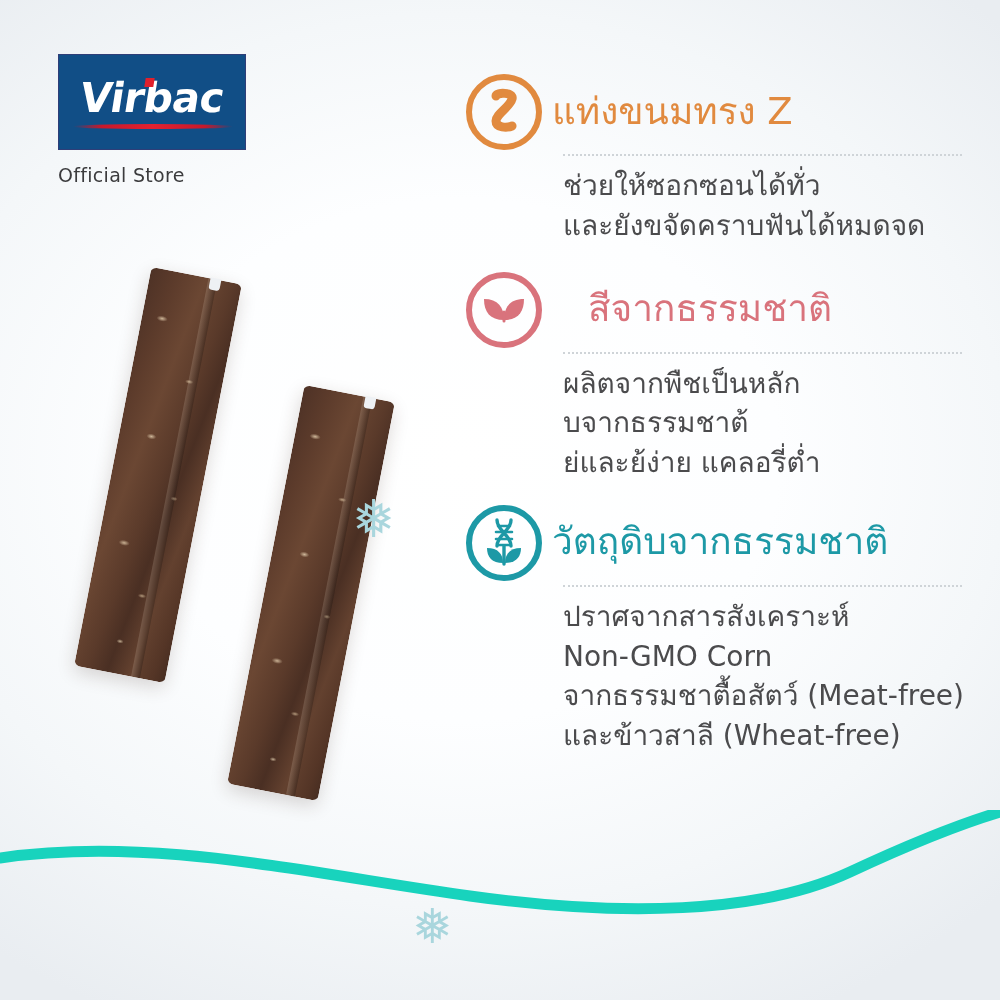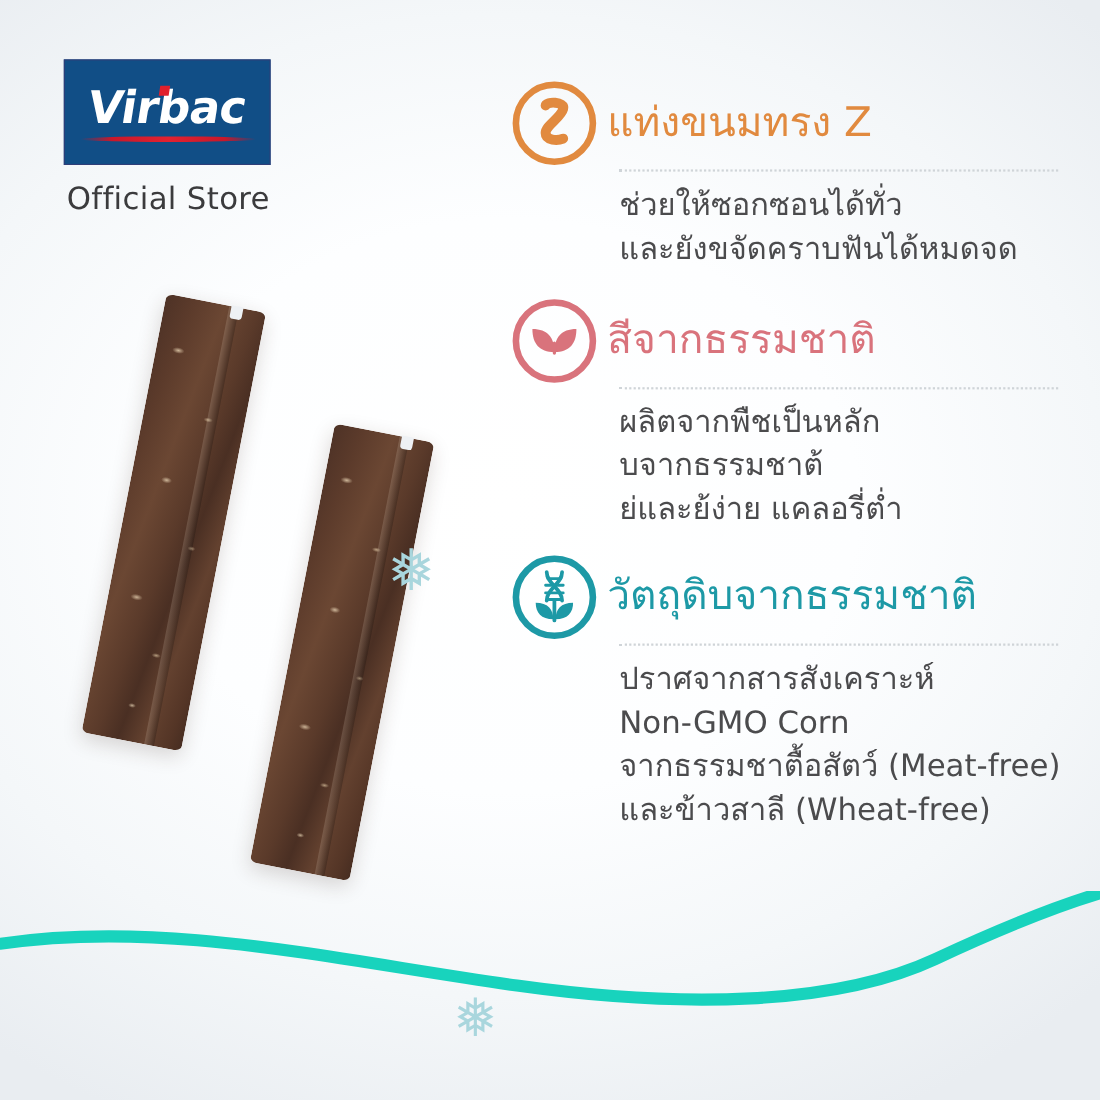--- a/index.html
+++ b/index.html
@@ -64,23 +64,23 @@
     position: absolute;
     left: 14px;
     bottom: 20px;
     width: 160px;
     height: 5px;
     border-radius: 50%;
     background: linear-gradient(90deg, rgba(200,25,40,0) 0%, #c8182a 18%, #e32230 50%, #c8182a 82%, rgba(200,25,40,0) 100%);
   }
   .brand-caption {
     margin-top: 14px;
-    text-align: center;
+    text-align: left;
     color: #3b3b3d;
-    font-size: 28px;
+    font-size: 19px;
     letter-spacing: 0.3px;
     white-space: nowrap;
   }
 
   
   .product-area {
     position: absolute;
     left: 60px;
     top: 250px;
     width: 400px;
@@ -170,21 +170,21 @@
     margin-left: 101px;
     padding-top: 10px;
     border-top: 2px dotted #cfd4d8;
     color: #4b4b4d;
     font-size: 28px;
     line-height: 1.42;
   }
   .feature-body .line { white-space: nowrap; }
 
   #feature-1 .feature-title { color: #e18a3f; }
-  #feature-2 .feature-title { color: #d9737c; }
+  #feature-2 .feature-title { color: #d9737c; margin-left: 36px; }
   #feature-3 .feature-title { color: #1d99a6; }
 
   #feature-1 { margin-bottom: 22px; }
   #feature-2 { margin-bottom: 18px; }
 
   
   #bottom-wave {
     position: absolute;
     left: 0;
     bottom: 0;

